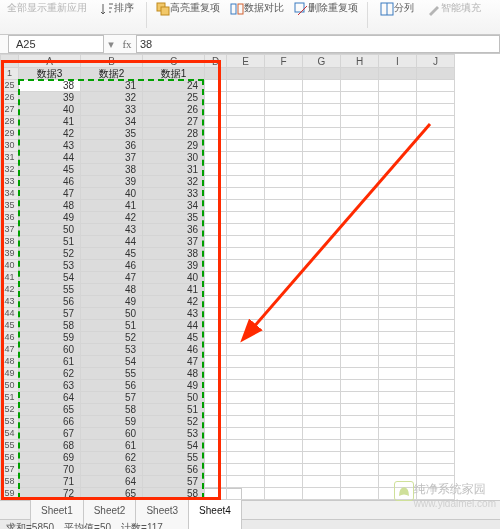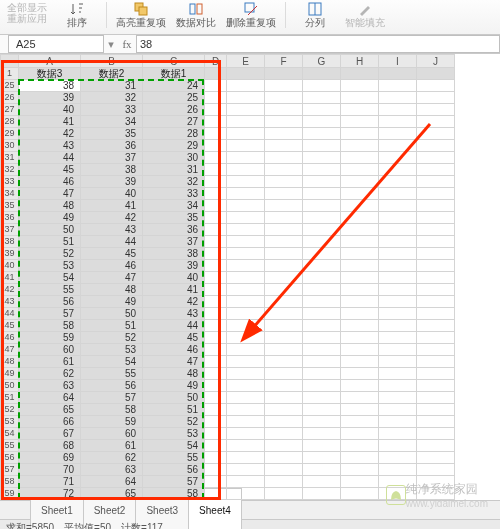--- a/index.html
+++ b/index.html
@@ -1,18 +1,18 @@
 <!DOCTYPE html>
 <html><head>
 <meta charset="utf-8">
 <style>
   html,body{margin:0;padding:0;font-family:"Microsoft YaHei",Arial,sans-serif;font-size:11px;background:#fff;color:#333;width:500px;height:529px;overflow:hidden;position:relative}
   
   .ribbon{display:flex;align-items:flex-start;gap:4px;padding:2px 4px;border-bottom:1px solid #c9c9c9;background:linear-gradient(#fdfdfd,#f3f3f3);height:30px}
-  .ribbon-grp{display:flex;flex-direction:column;justify-content:center;min-width:40px;padding:0 3px;font-size:10px;color:#5a5a5a;line-height:11px;text-align:center;white-space:nowrap}
+  .ribbon-grp{display:flex;flex-direction:row;justify-content:center;min-width:40px;padding:0 3px;font-size:10px;color:#5a5a5a;line-height:11px;text-align:center;white-space:nowrap}
   .ribbon-grp .ico{height:14px;display:flex;align-items:center;justify-content:center;margin-bottom:1px}
   .ribbon-grp.disabled{color:#b5b5b5}
   .sep{width:1px;background:#dcdcdc;height:26px;margin:0 2px}
   svg{display:block}
   
   .fx-row{display:flex;align-items:center;height:18px;border-bottom:1px solid #c9c9c9;background:#fafafa;font-size:11px}
   .fx-pad{width:8px}
   .namebox{width:80px;height:16px;border:1px solid #bfbfbf;background:#fff;padding:0 7px;line-height:16px}
   .fx-dd{width:14px;text-align:center;color:#888}
   .fx-sym{width:18px;text-align:center;color:#6a6a6a;font-family:Georgia,serif}
@@ -37,21 +37,21 @@
   .red-rect{position:absolute;border:3px solid #ff2a00;pointer-events:none;box-sizing:border-box}
   
   .red-arrow{position:absolute;pointer-events:none}
   
   .tabbar{display:flex;align-items:center;height:18px;background:#f0f0f0;border-top:1px solid #c9c9c9;padding-left:30px;font-size:10px}
   .tab{padding:16px 10px;border:1px solid #c9c9c9;border-bottom:none;background:#f7f7f7;margin-right:-1px;color:#555}
   .tab.active{background:#fff;color:#111}
   
   .status{display:flex;align-items:center;height:15px;background:#eaeaea;border-top:1px solid #c9c9c9;font-size:10px;color:#555;padding:0 6px;gap:10px}
   
-  .watermark{position:absolute;right:12px;bottom:20px;display:flex;align-items:center;font-size:12px;color:#bfbfbf}
+  .watermark{position:absolute;right:4px;bottom:20px;display:flex;align-items:flex-start;font-size:12px;color:#bfbfbf}
   .watermark .logo{width:18px;height:18px;border:1px solid #cfe09a;border-radius:3px;display:flex;align-items:center;justify-content:center}
   .watermark .sub{font-size:10px;color:#d0d0d0;display:block}
 </style>
 </head>
 <body>
 
 <div class="ribbon">
   <div class="ribbon-grp disabled">
     <span>全部显示</span>
     <span>重新应用</span>

